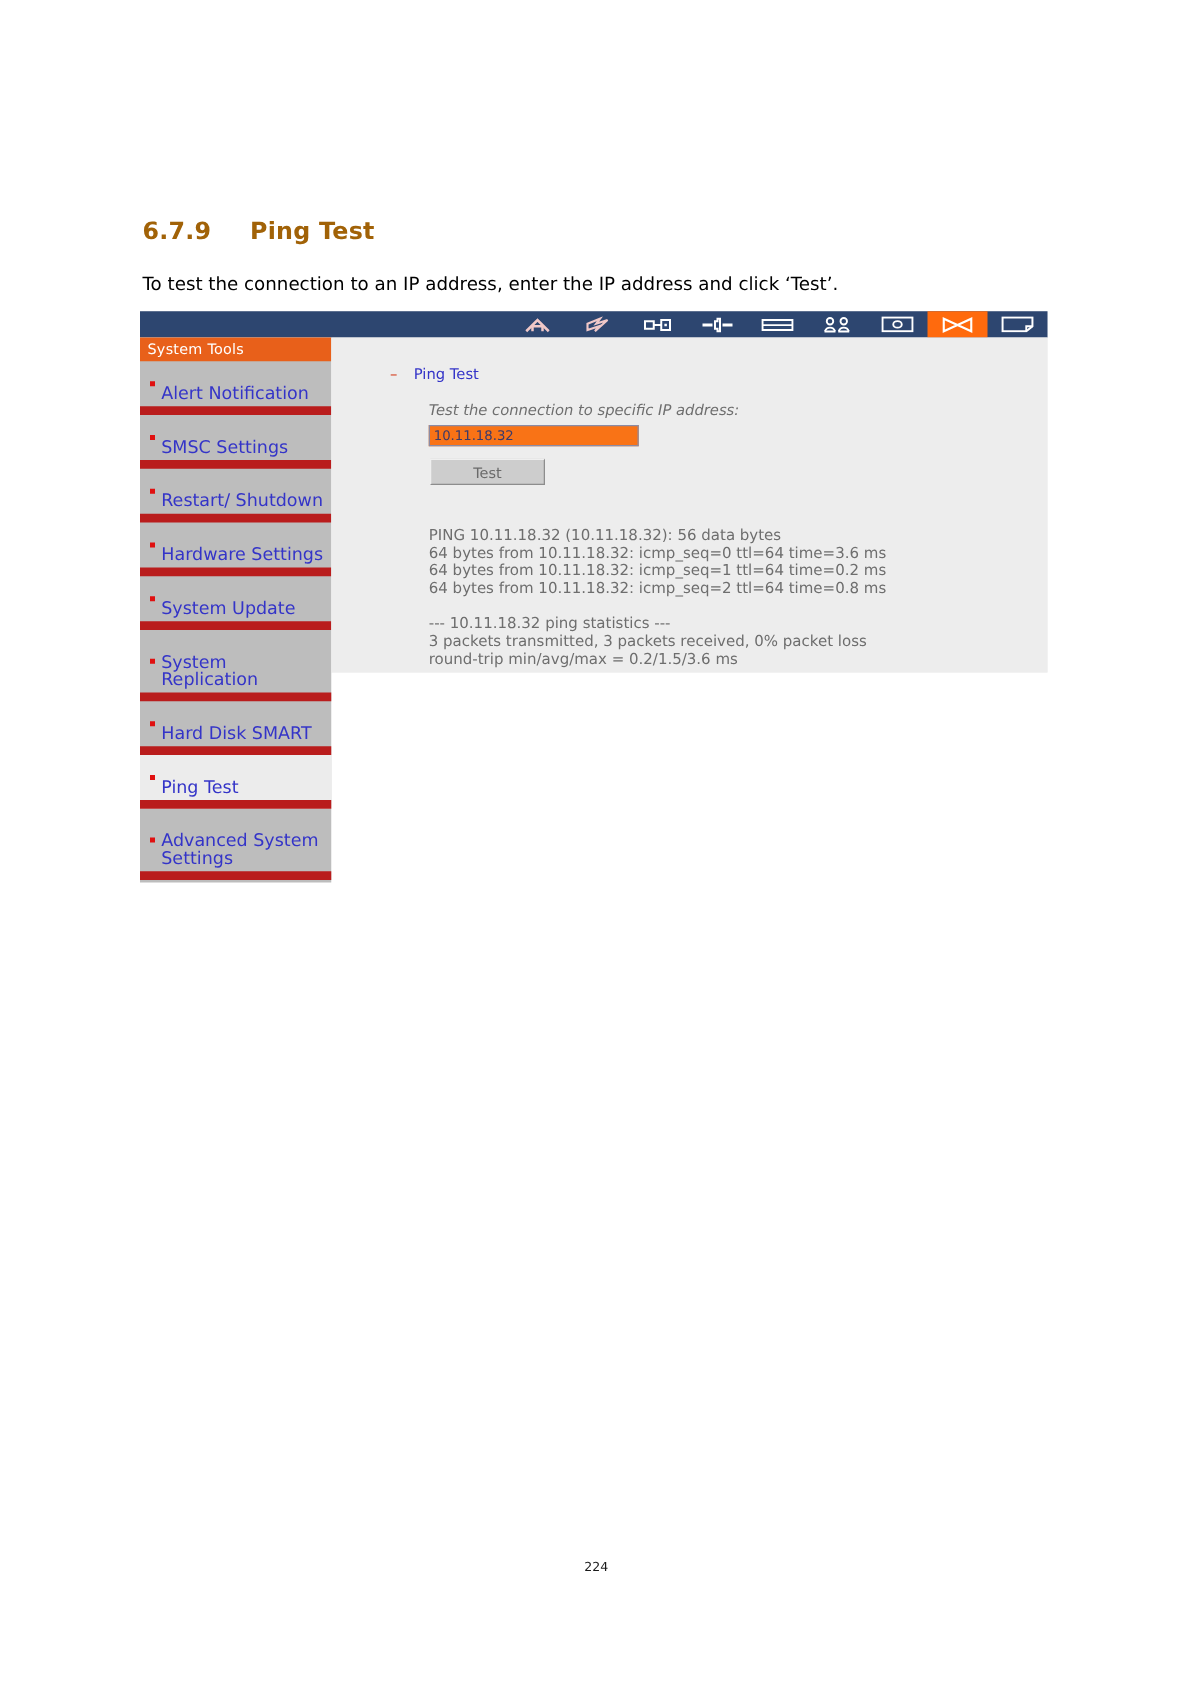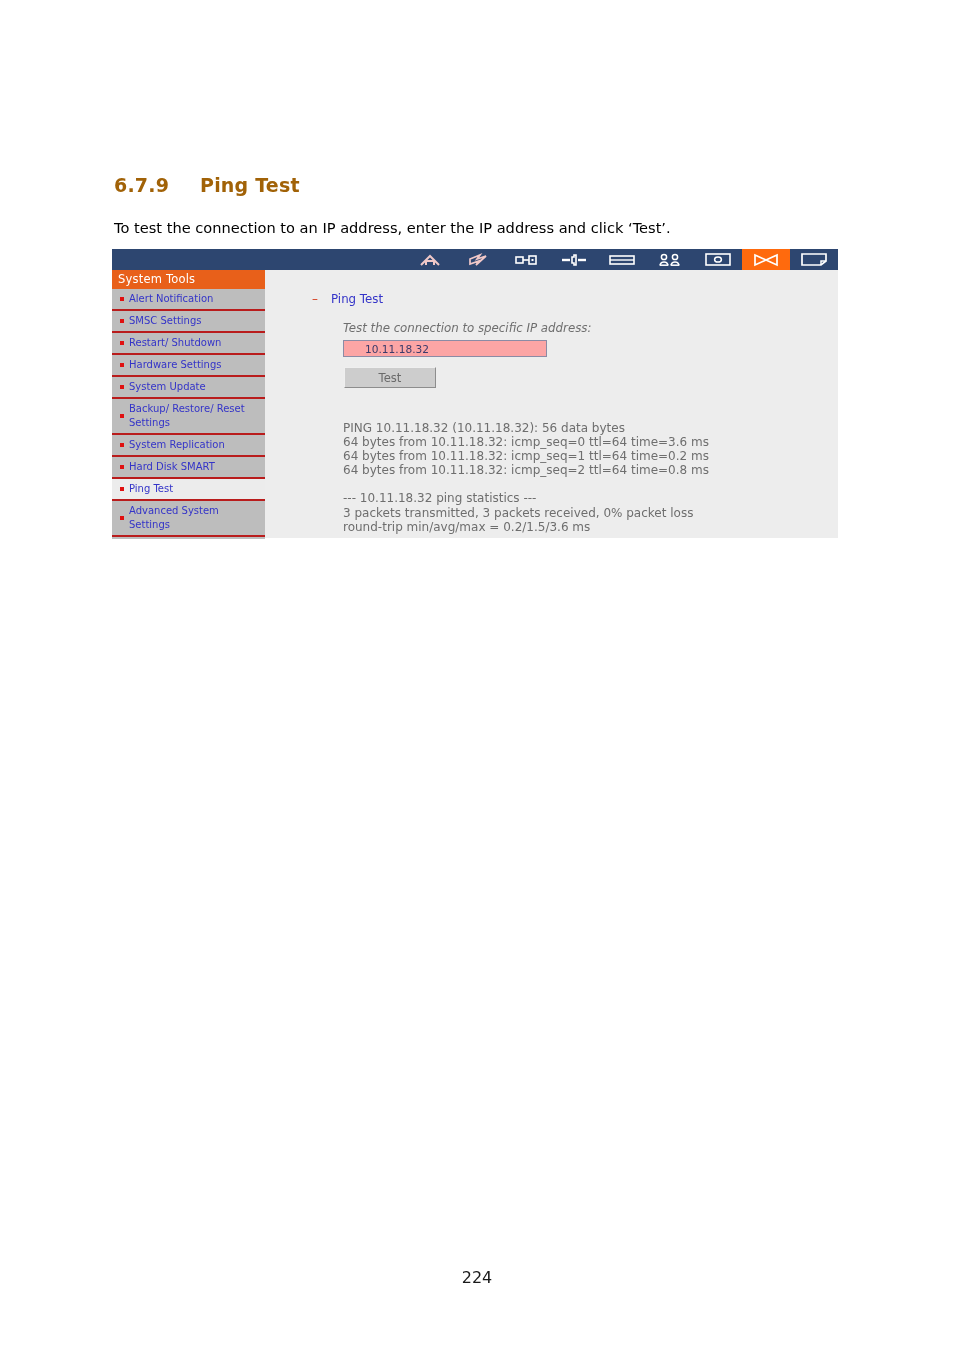--- a/index.html
+++ b/index.html
@@ -45,23 +45,22 @@
     color: #000000;
     white-space: nowrap;
   }
 
   .page-number {
     position: absolute;
     left: 0;
     right: 0;
     top: 1249px;
     text-align: center;
-    font-size: 16px;
+    font-size: 10px;
     color: #1a1a1a;
-    margin-top: 19px;
   }
 
   
   .app-shot {
     position: absolute;
     left: 112px;
     top: 249px;
     width: 726px;
     height: 289px;
     background: #ededed;
@@ -106,25 +105,25 @@
     background: #e8601a;
     color: #ffffff;
     font-size: 11.5px;
     font-weight: normal;
     padding: 3px 0 3px 6px;
     line-height: 13px;
     letter-spacing: 0.2px;
   }
   .side-item {
     position: relative;
-    padding: 3px 4px 3px 17px;
-    font-size: 10px;
+    padding: 19px 4px 3px 17px;
+    font-size: 14px;
     line-height: 14px;
     color: #3434c8;
-    border-bottom: 2px solid #b91c1c;
+    border-bottom: 7px solid #b91c1c;
   }
   .side-item.selected {
     background: #ececec;
   }
   .side-item .bullet {
     position: absolute;
     left: 8px;
     top: 50%;
     margin-top: -2px;
     width: 4px;
@@ -167,25 +166,25 @@
     white-space: nowrap;
     font-style: italic;
   }
 
   .ip-input {
     position: absolute;
     left: 78px;
     top: 70px;
     width: 160px;
     height: 13px;
-    padding: 1px 21px;
+    padding: 1px 3px;
     font-family: "DejaVu Sans", sans-serif;
     font-size: 10.6px;
     color: #3a3a6a;
-    background: #fca5a5;
+    background: #f97316;
     border: 1px solid #8b8ba5;
     box-sizing: content-box;
     outline: none;
   }
 
   .test-button {
     position: absolute;
     left: 79px;
     top: 97px;
     width: 92px;
@@ -317,24 +316,20 @@
       <div class="side-item">
         <span class="bullet"></span>
         <span>Hardware Settings</span>
       </div>
       <div class="side-item">
         <span class="bullet"></span>
         <span>System Update</span>
       </div>
       <div class="side-item">
         <span class="bullet"></span>
-        <span>Backup/ Restore/ Reset Settings</span>
-      </div>
-      <div class="side-item">
-        <span class="bullet"></span>
         <span>System Replication</span>
       </div>
       <div class="side-item">
         <span class="bullet"></span>
         <span>Hard Disk SMART</span>
       </div>
       <div class="side-item selected">
         <span class="bullet"></span>
         <span>Ping Test</span>
       </div>

